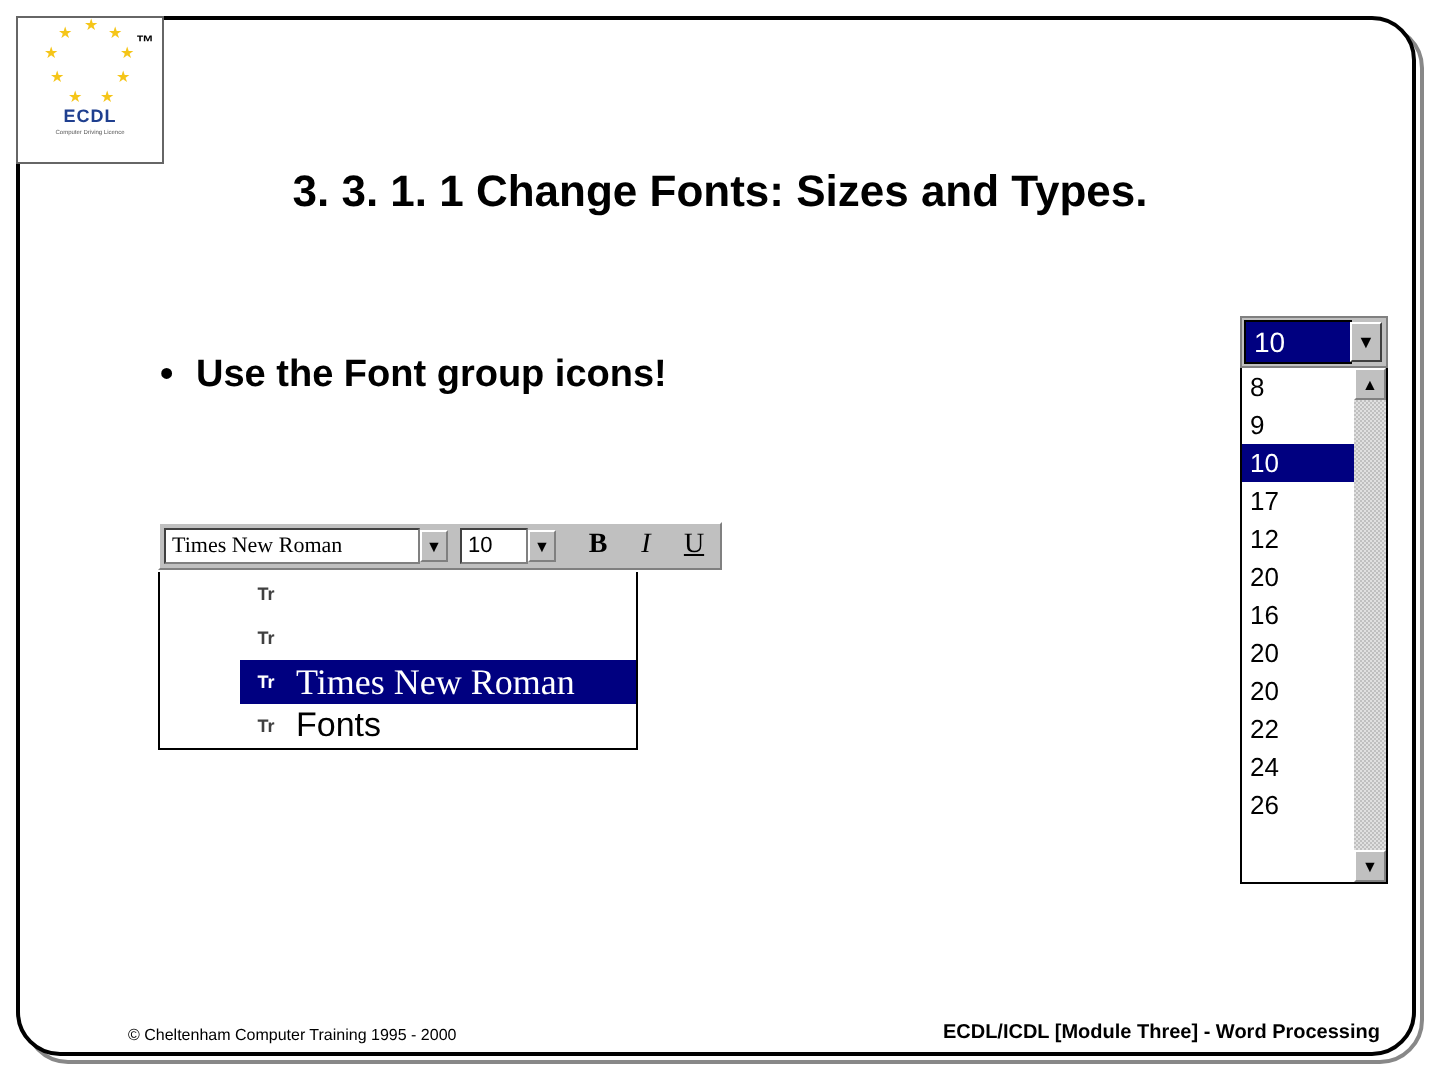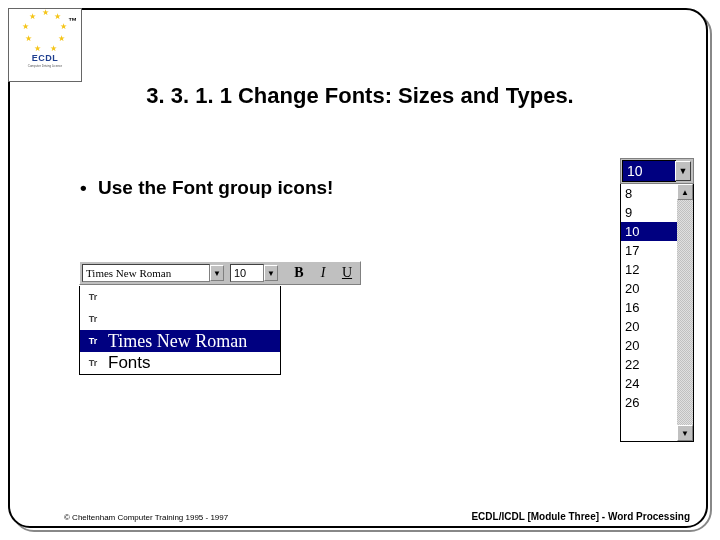--- a/index.html
+++ b/index.html
@@ -126,24 +126,25 @@
     display: flex; align-items: center; justify-content: center;
     border: 1px solid #c0c0c0;
     font-family: "Times New Roman", serif;
     font-size: 14px;
     margin-left: 2px;
   }
   
   .font-list {
     position: absolute;
     top: 286px; left: 79px;
-    width: 202px;
+    width: 240px;
     background: #fff;
     border: 1px solid #000;
     border-top: none;
+    padding-left: 40px;
   }
   .font-row {
     height: 22px;
     display: flex;
     align-items: center;
     padding-left: 4px;
     font-size: 16px;
   }
   .font-row .tt {
     width: 18px; height: 14px;
@@ -366,14 +367,14 @@
           <span>▲</span>
         </div>
       <div class="scroll-track"></div>
       <div class="scroll-btn">
           <span>▼</span>
         </div>
     </div>
   </div>
 </div>
 
-<div class="footer-left">© Cheltenham Computer Training 1995 - 1997</div>
+<div class="footer-left">© Cheltenham Computer Training 1995 - 2000</div>
 <div class="footer-right">ECDL/ICDL [Module Three]  - Word Processing</div>
 
 </body></html>

